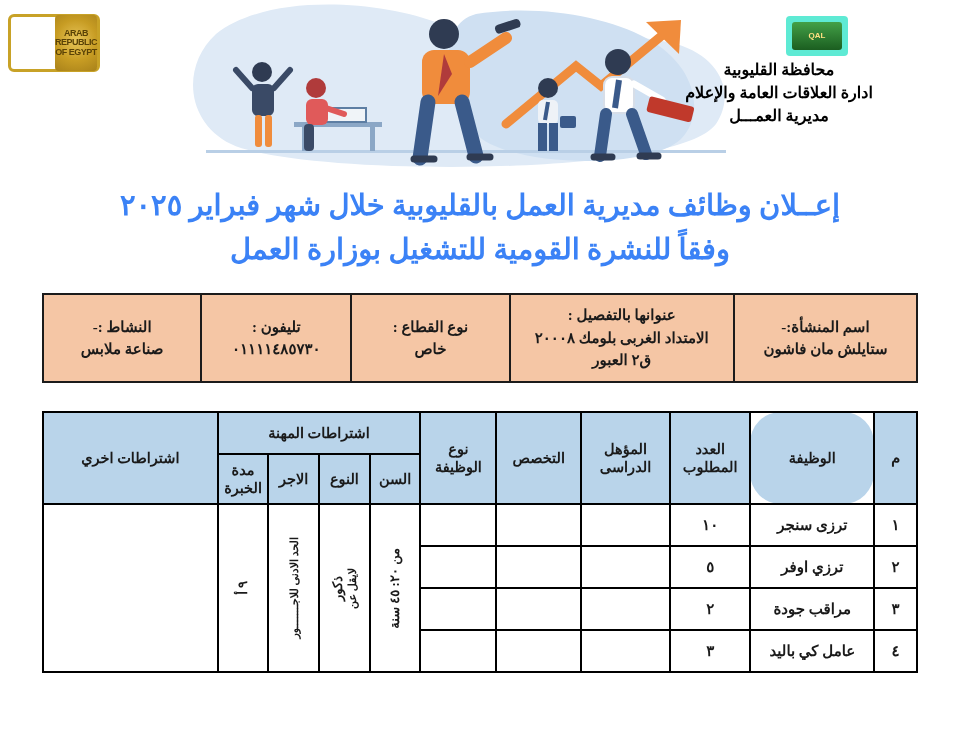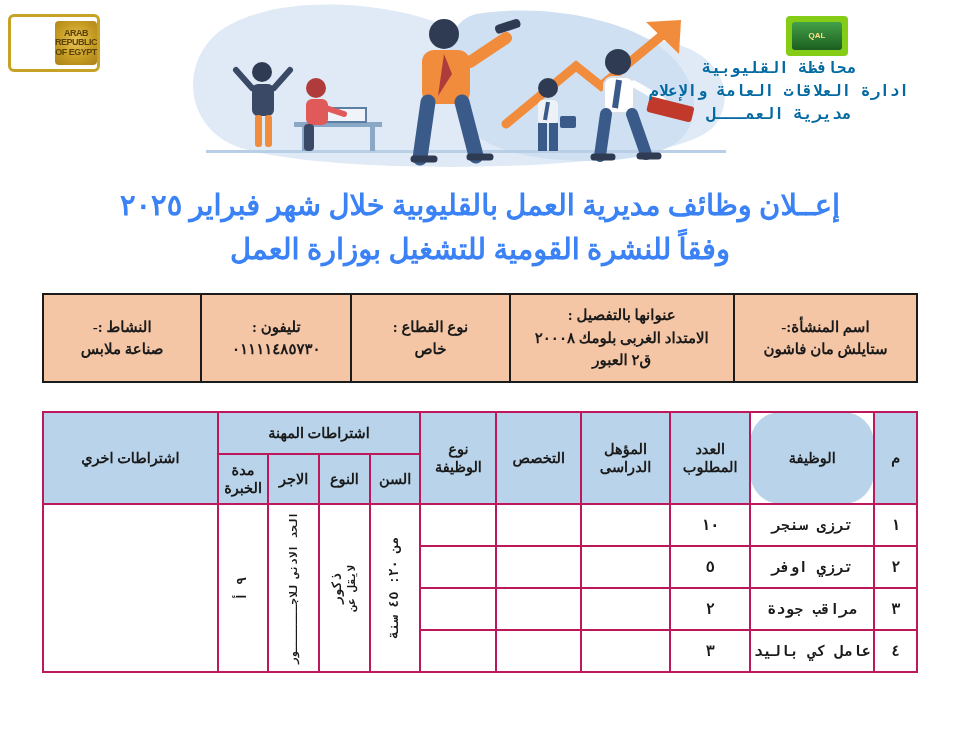--- a/index.html
+++ b/index.html
@@ -33,21 +33,21 @@
     border: 3px solid #c8a227;
     border-radius: 6px;
     background: #ffffff;
     display: flex;
     align-items: center;
     justify-content: center;
     box-sizing: border-box;
   }
   .emblem .inner {
     width: 78px;
-    height: 44px;
+    height: 56px;
     border-radius: 4px;
     background: radial-gradient(circle at 50% 45%, #e8c55a 0%, #c79c23 55%, #a8811a 100%);
     display: flex;
     align-items: center;
     justify-content: center;
     font-size: 9px;
     color: #5a4206;
     letter-spacing: -0.5px;
     text-align: center;
     line-height: 1.05;
@@ -55,21 +55,21 @@
     margin-left: 44px;
   }
 
   
   .gov-logo {
     position: absolute;
     top: 16px;
     right: 112px;
     width: 62px;
     height: 40px;
-    background: #84cc16;
+    background: #5eead4;
     border-radius: 4px;
     display: flex;
     align-items: center;
     justify-content: center;
   }
   .gov-logo .lg-inner {
     width: 50px;
     height: 28px;
     border-radius: 3px;
     background: linear-gradient(180deg,#43a047 0%, #1b5e20 100%);
@@ -81,25 +81,25 @@
     font-weight: bold;
     text-align: center;
     line-height: 1;
   }
   .ministry-text {
     position: absolute;
     top: 58px;
     right: 16px;
     width: 330px;
     text-align: center;
-    font-family: Liberation Mono, monospace;
+    font-family: Liberation Serif, serif;
     font-weight: bold;
     font-size: 16px;
     line-height: 1.45;
-    color: #0369a1;
+    color: #000000;
   }
 
   
   .illu {
     position: absolute;
     top: 4px;
     left: 176px;
     width: 580px;
     height: 170px;
   }
@@ -156,40 +156,39 @@
   .jobs-wrap {
     margin: 28px 42px 0 42px;
   }
   table.jobs {
     width: 100%;
     border-collapse: collapse;
     table-layout: fixed;
     background: #fff;
   }
   table.jobs th, table.jobs td {
-    border: 2px solid #be185d;
+    border: 2px solid #000000;
     font-family: "Liberation Serif", serif;
     text-align: center;
     vertical-align: middle;
   }
   table.jobs th {
     background: #b9d4ea;
     font-weight: bold;
     font-size: 14.5px;
     line-height: 1.25;
     padding: 6px 2px;
   }
   .th-tall { height: 56px; }
   .th-short { height: 28px; }
   table.jobs td {
     font-size: 15px;
     font-weight: bold;
     height: 36px;
     padding: 2px;
-    font-family: Liberation Mono, monospace;
   }
   .col-m { width: 4.2%; }
   .col-job { width: 13.5%; border-radius: 31px; }
   .col-count { width: 8.5%; }
   .col-qual { width: 9.5%; margin-top: 24px; }
   .col-spec { width: 9%; }
   .col-type { width: 8%; }
   .col-age { width: 6.5%; }
   .col-kind { width: 6.5%; }
   .col-wage { width: 8.5%; }

